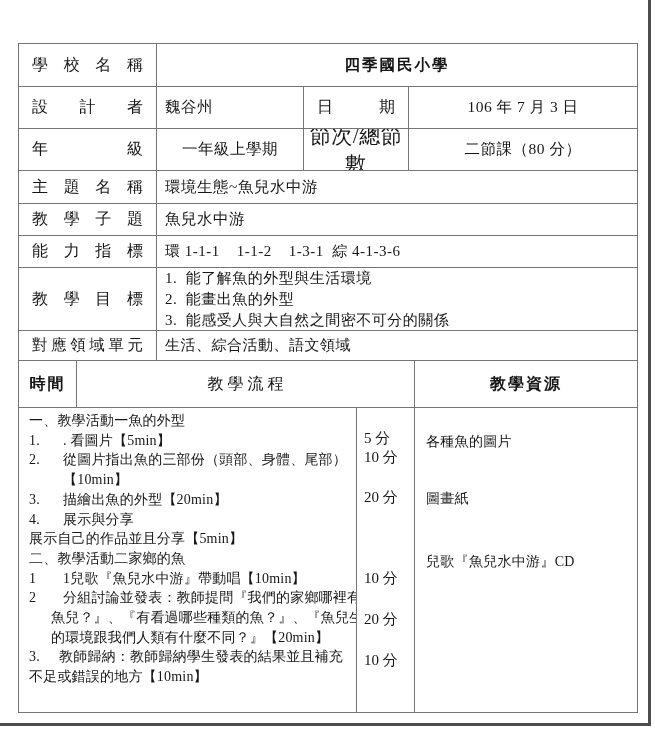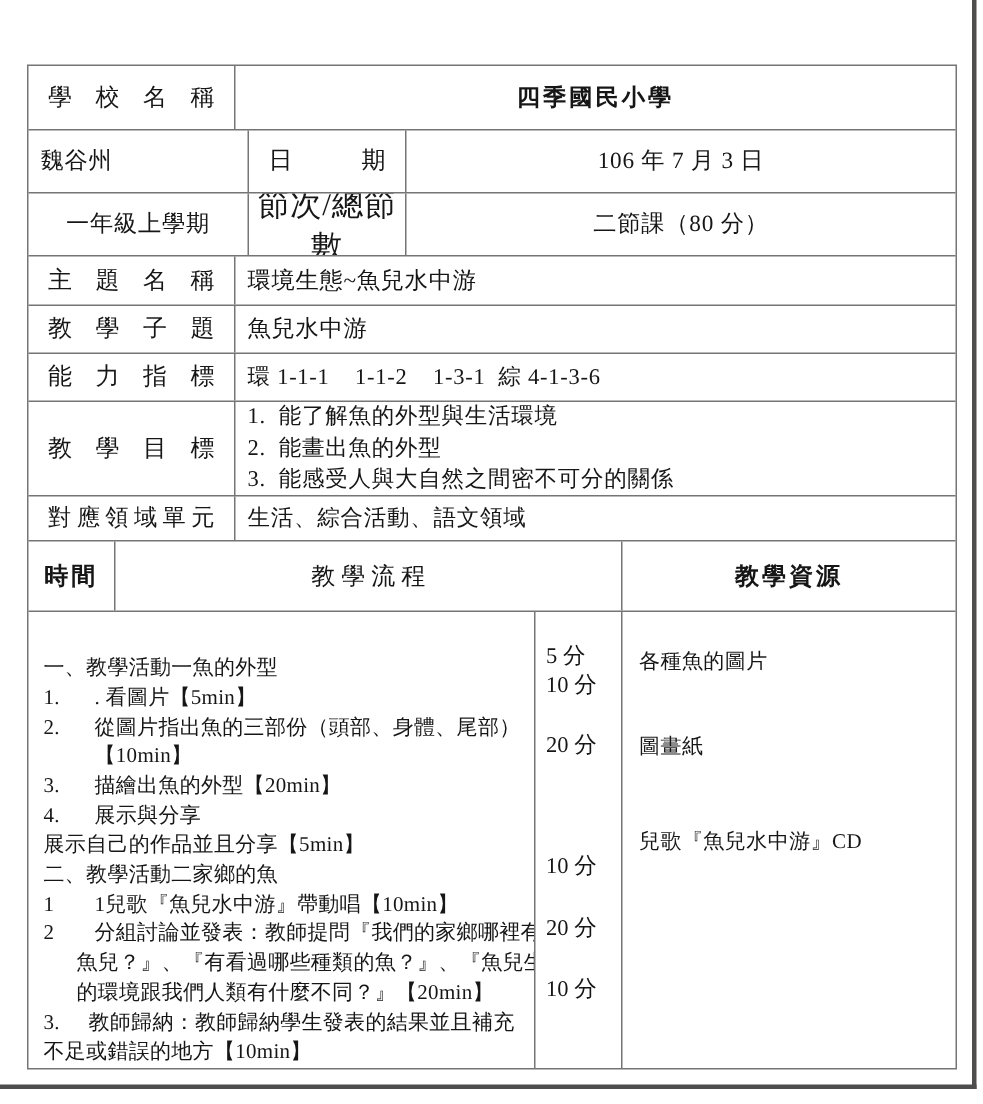--- a/index.html
+++ b/index.html
@@ -43,21 +43,21 @@
   .lab .just{display:block;width:100%;text-align:justify;text-align-last:justify;}
   .val{padding:0 8px;font-size:15.5px;letter-spacing:0.5px;white-space:pre-wrap;}
   .cen{justify-content:center;padding:0 4px;text-align:center;}
   .sp2{letter-spacing:2px;font-weight:bold;}
   .goals{display:flex;flex-direction:column;justify-content:center;align-items:flex-start;padding:0 8px;font-size:15px;}
   .goals div{line-height:21px;white-space:pre-wrap;letter-spacing:0.5px;}
   
   .fw1{width:338px;flex:none;}
   .fw2{width:58px;flex:none;}
   .fh{font-size:16px;}
-  .proc{flex-direction:column;align-items:stretch;justify-content:flex-end;
+  .proc{flex-direction:column;align-items:stretch;justify-content:flex-start;
         padding:3px 0 0 10px;font-size:14px;line-height:19.7px;letter-spacing:0.2px;}
   .pline{display:flex;white-space:pre;flex:none;}
   .pnum{flex:0 0 34px;}
   .ind1{padding-left:22px;}
   .indn{padding-left:34px;}
   .timecol{position:relative;font-size:15px;}
   .timecol .t{position:absolute;left:7px;white-space:pre;line-height:19.7px;}
   .rescol{position:relative;font-size:14px;letter-spacing:0.3px;}
   .rescol .rr{position:absolute;left:11px;white-space:pre;line-height:19.7px;}
 </style>
@@ -70,28 +70,34 @@
   <div class="doc">
 
     <div class="r" style="height:43px">
       <div class="c w1 lab">
           <span class="just">學校名稱</span>
         </div>
       <div class="c endc val cen sp2">四季國民小學</div>
     </div>
 
     <div class="r" style="height:42px">
+      <div class="c w1 lab">
+          <span class="just">設計者</span>
+        </div>
       <div class="c w2 val">魏谷州</div>
       <div class="c w3 lab">
           <span class="just">日期</span>
         </div>
       <div class="c endc val cen">106 年 7 月 3 日</div>
     </div>
 
     <div class="r" style="height:42px">
+      <div class="c w1 lab">
+          <span class="just">年級</span>
+        </div>
       <div class="c w2 val cen">一年級上學期</div>
       <div class="c w3 val cen" style="font-size:21px;padding:0 2px">節次/總節數</div>
       <div class="c endc val cen">二節課（80 分）</div>
     </div>
 
     <div class="r" style="height:33px">
       <div class="c w1 lab">
           <span class="just">主題名稱</span>
         </div>
       <div class="c endc val">環境生態~魚兒水中游</div>

